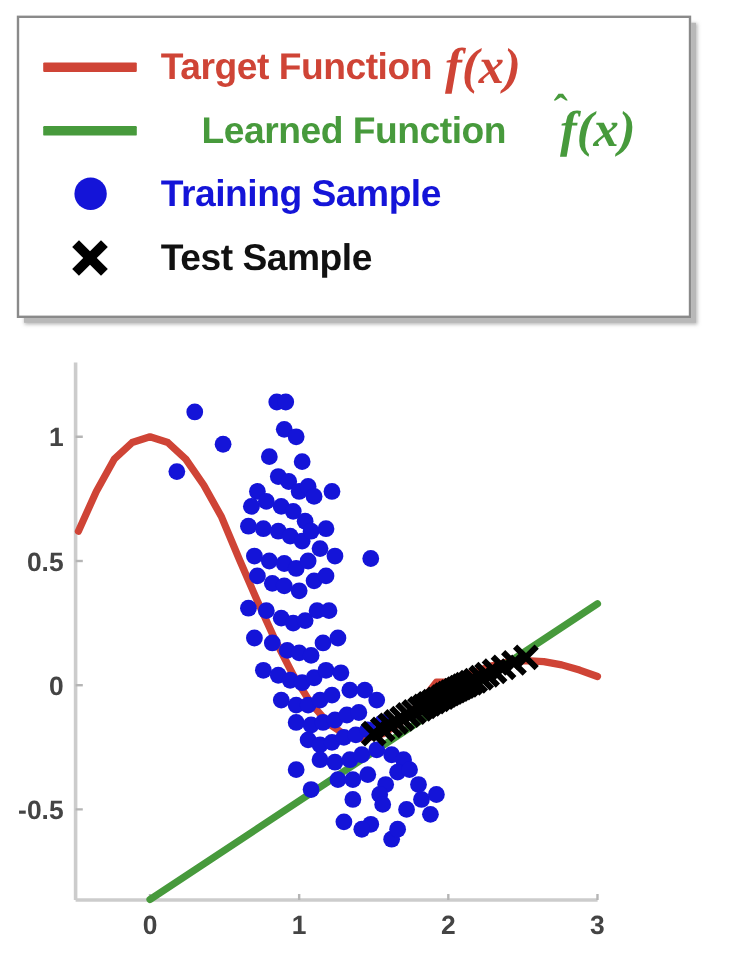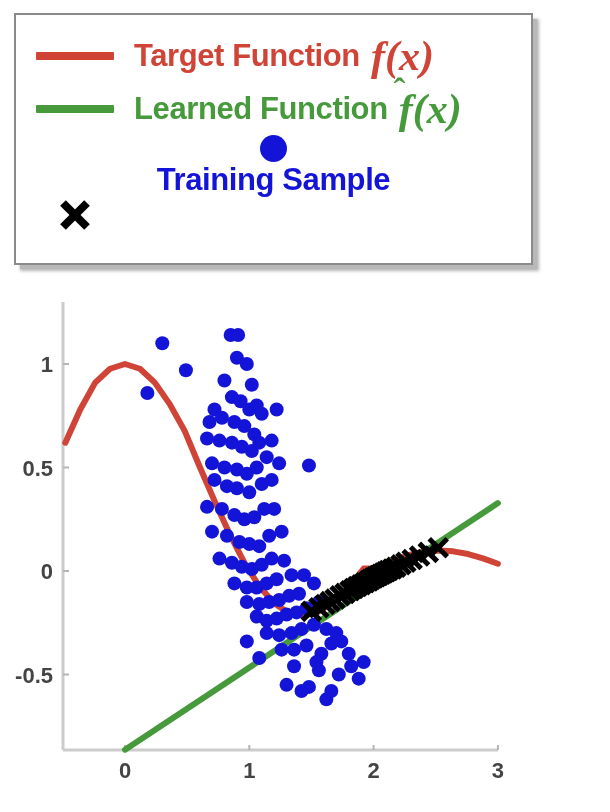--- a/index.html
+++ b/index.html
@@ -1,30 +1,30 @@
 <!DOCTYPE html>
 <html><head>
 <meta charset="utf-8">
 <style>
   html,body{margin:0;padding:0;background:#ffffff;}
   body{width:610px;height:812px;font-family:"Liberation Sans",sans-serif;overflow:hidden;position:relative;}
 
   
   #legend-box{
-    position:absolute;left:14px;top:13px;width:519px;height:252px;
+    position:absolute;left:14px;top:13px;width:562px;height:252px;
     background:#ffffff;border:2px solid #8a8a8a;
     box-shadow:5px 5px 0 -1px #b8b8b8, 6px 6px 3px rgba(120,120,120,.55);
     box-sizing:border-box;
   }
   .legend-row{
     position:absolute;left:0;right:0;height:53px;display:flex;align-items:center;
   }
   .legend-row:nth-child(1){top:14px;}
-  .legend-row:nth-child(2){top:67px;}
-  .legend-row:nth-child(3){top:120px;flex-direction:column;}
+  .legend-row:nth-child(2){top:67px;gap:34px;}
+  .legend-row:nth-child(3){top:120px;}
   .legend-row:nth-child(4){top:173px;}
 
   .marker-cell{width:118px;min-width:118px;display:flex;align-items:center;justify-content:center;}
   .legend-line{width:78px;height:8px;border-radius:1px;}
   .legend-dot{width:27px;height:27px;border-radius:50%;background:#1414d8;}
   .legend-x{position:relative;width:30px;height:30px;}
   .legend-x:before,.legend-x:after{
     content:"";position:absolute;left:50%;top:50%;width:34px;height:8px;background:#000;
     transform-origin:center;margin-left:-17px;margin-top:-4px;
   }
@@ -79,20 +79,21 @@
     <div class="marker-cell">
       <div class="legend-dot"></div>
     </div>
     <span class="legend-label c-blue">Training Sample</span>
   </div>
 
   <div class="legend-row">
     <div class="marker-cell">
       <div class="legend-x"></div>
     </div>
+    <span class="legend-label c-black">Test Sample</span>
   </div>
 
 </div>
 
 <div id="plot">
   <svg id="plot-svg" width="610" height="532" viewBox="0 0 610 532">
       <line x1="63" y1="22" x2="63" y2="470" stroke="#cccccc" stroke-width="3"></line>
       <line x1="63" y1="470" x2="498" y2="470" stroke="#cccccc" stroke-width="3"></line>
       <line x1="125" y1="470" x2="125" y2="465" stroke="#b5b5b5" stroke-width="2"></line>
       <text x="125" y="498" text-anchor="middle" font-family="&quot;Liberation Sans&quot;, sans-serif" font-size="22" font-weight="bold" fill="#444444">0</text>

